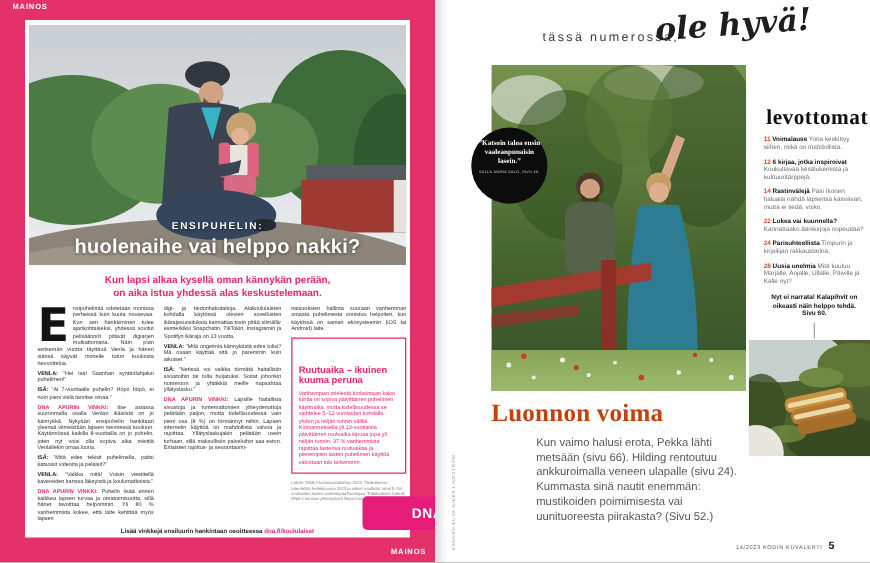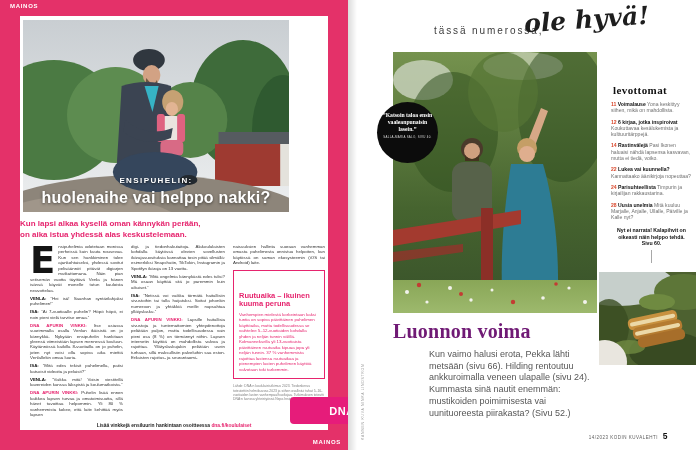--- a/index.html
+++ b/index.html
@@ -4,27 +4,27 @@
 <style>
   html,body{margin:0;padding:0;background:#888;}
   .stage{position:relative;width:696px;height:450px;overflow:hidden;background:#fff;
          font-family:"Liberation Sans",sans-serif;-webkit-font-smoothing:antialiased;}
 
   
   .ad{position:absolute;left:0;top:0;width:348px;height:450px;background:#e43169;}
   .mainos-top{position:absolute;left:10px;top:3px;color:#fff;font-size:6px;font-weight:bold;letter-spacing:.7px;}
   .mainos-bottom{position:absolute;right:7px;bottom:5px;color:#fff;font-size:6px;font-weight:bold;letter-spacing:.7px;}
   .ad-inner{position:absolute;left:20px;top:16px;width:308px;height:414px;background:#fff;}
-  .ad-photo{position:absolute;left:3px;top:4px;width:266px;height:192px;overflow:hidden;}
+  .ad-photo{position:absolute;left:3px;top:4px;width:302px;height:192px;overflow:hidden;}
   .ad-photo svg{display:block;width:100%;height:100%;}
   .kicker{position:absolute;left:0;bottom:27px;width:100%;text-align:center;color:#fff;
           font-weight:bold;font-size:8px;letter-spacing:1.4px;text-shadow:0 1px 2px rgba(0,0,0,.55);}
   .headline{position:absolute;left:0;bottom:5px;width:100%;text-align:center;color:#fff;
             font-weight:bold;font-size:16px;letter-spacing:.2px;text-shadow:0 1px 3px rgba(0,0,0,.55);}
-  .intro{position:absolute;left:0;top:203px;width:308px;color:#e6246e;
+  .intro{position:absolute;left:0;top:203px;width:308px;text-align:center;color:#e6246e;
          font-weight:bold;font-size:8px;line-height:10.5px;}
   .col{position:absolute;top:228px;font-size:4.4px;line-height:5.45px;color:#333;text-align:justify;}
   .col1{left:10px;width:93px;}
   .col2{left:111px;width:94px;}
   .col3{left:213px;width:92px;}
   .col p{margin:0 0 2.6px;}
   .dropcap{float:left;font-family:"DejaVu Sans",sans-serif;font-weight:900;font-size:37px;line-height:29px;
            margin:2px 3px 1px 0;color:#141414;}
   .spk{font-weight:bold;color:#141414;}
   .spk.pink{color:#e6246e;}
@@ -47,32 +47,32 @@
   .toc-kicker{position:absolute;left:86px;top:25px;font-size:10px;letter-spacing:1.9px;color:#3c3c3c;}
   .toc-script{position:absolute;left:176px;top:5px;font-family:"DejaVu Serif",serif;font-style:italic;
               font-weight:bold;font-size:25px;color:#1e1e1e;transform:rotate(-4deg);}
   .main-photo{position:absolute;left:45px;top:52px;width:204px;height:261px;overflow:hidden;}
   .main-photo svg{display:block;width:100%;height:100%;}
   .quote-circle{position:absolute;left:29px;top:102px;width:61px;height:61px;border-radius:50%;
                 background:#0c0c0c;color:#fff;text-align:center;box-sizing:border-box;padding:10px 5px 0;}
   .qc-text{font-family:"Liberation Serif",serif;font-weight:bold;font-size:5.7px;line-height:6.8px;}
   .qc-attr{margin-top:2.5px;font-size:2.9px;letter-spacing:.3px;color:#d8d8d8;}
   .sidebar{position:absolute;left:263px;top:84px;width:81px;}
-  .sec-heading{font-family:"Liberation Serif",serif;font-weight:bold;font-size:11px;letter-spacing:.4px;
+  .sec-heading{font-family:"Liberation Serif",serif;font-weight:bold;font-size:17px;letter-spacing:.4px;
                color:#101010;margin:0 2px 5px;}
   .sec-heading.second{margin-top:9px;}
   .toc-item{font-size:5.1px;line-height:6.3px;margin:0 0 5px;color:#6e6e6e;text-align:left;}
   .toc-item .pg{color:#d9472b;font-weight:bold;}
   .toc-item .ttl{color:#101010;font-weight:bold;}
   .note{margin-top:7px;text-align:center;font-weight:bold;font-size:5.2px;line-height:6.5px;color:#101010;padding:0 5px;}
   .note-line{width:1px;height:13px;background:#a8a8a8;margin:3px auto 0;}
   .food-photo{position:absolute;left:251px;top:272px;width:97px;height:93px;overflow:hidden;}
   .food-photo svg{display:block;width:100%;height:100%;}
   .feature-title{position:absolute;left:45px;top:320px;font-family:"Liberation Serif",serif;
-                 font-weight:bold;font-size:20px;color:#701a75;letter-spacing:.2px;}
+                 font-weight:bold;font-size:20px;color:#c2410c;letter-spacing:.2px;}
   .feature-body{position:absolute;left:45px;top:349px;width:174px;font-size:9px;line-height:11.7px;color:#565656;margin-left:36px;}
   .page-footer{position:absolute;right:28px;bottom:9px;font-size:4.5px;letter-spacing:.5px;color:#5c5c5c;}
   .page-footer .pgnum{font-size:8.5px;font-weight:bold;color:#111;margin-left:3px;}
   .credit{position:absolute;left:13px;top:330px;height:110px;writing-mode:vertical-rl;transform:rotate(180deg);
           font-size:3.5px;letter-spacing:.7px;color:#9a9a9a;}
 </style>
 </head>
 <body>
 
 <div class="stage">

